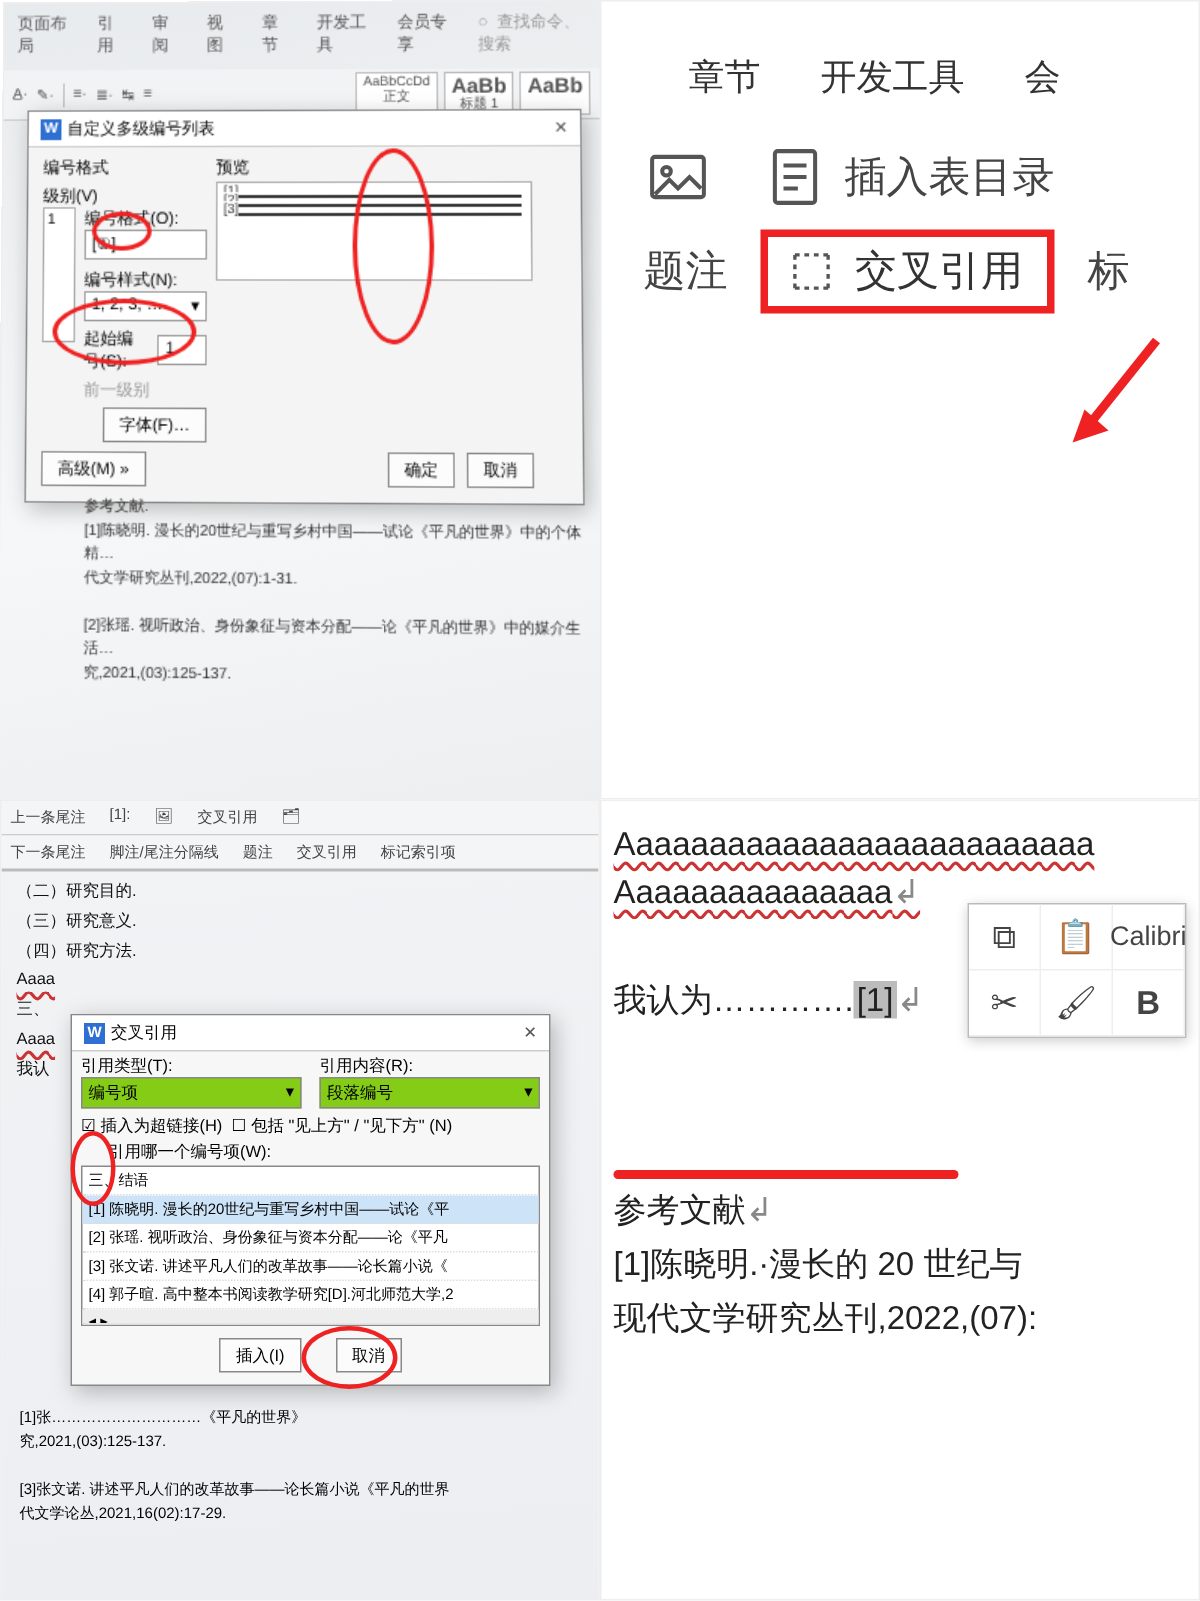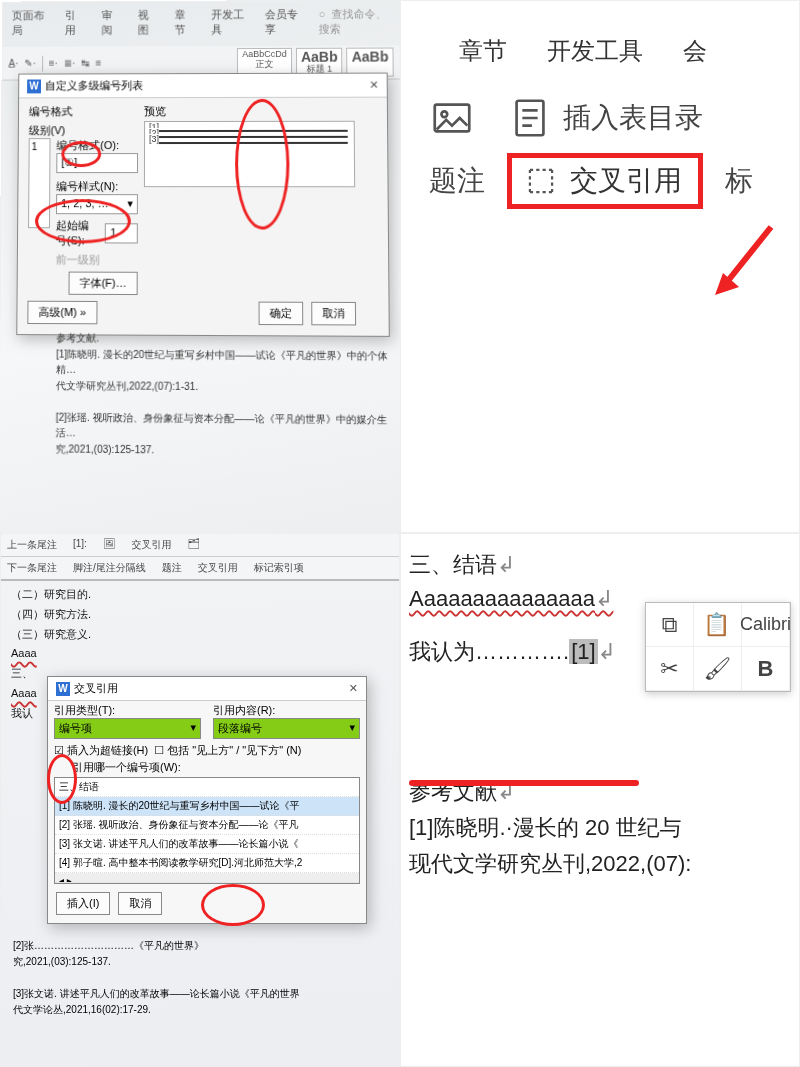--- a/index.html
+++ b/index.html
@@ -209,22 +209,22 @@
   </div>
   <div class="q3-rib" style="border-bottom:2px solid #bbb">
     <span>下一条尾注</span>
     <span>脚注/尾注分隔线</span>
     <span>题注</span>
     <span>交叉引用</span>
     <span>标记索引项</span>
   </div>
   <div class="doctxt">
     <div>（二）研究目的.</div>
+    <div>（三）研究意义.</div>
     <div>（四）研究方法.</div>
-    <div>（三）研究意义.</div>
     <div class="wavy">Aaaa</div>
     <div>三、</div>
     <div class="wavy">Aaaa</div>
     <div>我认</div>
   </div>
 
   <div class="dlg3">
     <div class="dlg-title">
           <span class="dlg-w">W</span>
           <span>交叉引用</span>
@@ -252,40 +252,40 @@
     </div>
     <div style="padding:0 24px">引用哪一个编号项(W):</div>
     <div class="listbox">
       <div>三、结语</div>
       <div class="selrow">[1] 陈晓明. 漫长的20世纪与重写乡村中国——试论《平</div>
       <div>[2] 张瑶. 视听政治、身份象征与资本分配——论《平凡</div>
       <div>[3] 张文诺. 讲述平凡人们的改革故事——论长篇小说《</div>
       <div>[4] 郭子暄. 高中整本书阅读教学研究[D].河北师范大学,2</div>
       <div style="height:10px;background:#eee">◂ ▸</div>
     </div>
-    <div style="display:flex;gap:8px;justify-content:flex-start;padding:4px 8px 8px">
+    <div style="display:flex;gap:23px;justify-content:center;padding:4px 8px 8px">
       <div class="wbtn">插入(I)</div>
       <div class="wbtn">取消</div>
     </div>
   </div>
   <div class="redcirc" style="left:46px;top:220px;width:30px;height:50px"></div>
   <div class="redcirc" style="left:200px;top:350px;width:64px;height:42px"></div>
 
   <div class="doctxt2">
-    <div>[2]张…………………………《平凡的世界》</div>
+    <div>[1]张…………………………《平凡的世界》</div>
     <div>究,2021,(03):125-137.</div><br>
     <div>[3]张文诺. 讲述平凡人们的改革故事——论长篇小说《平凡的世界</div>
     <div>代文学论丛,2021,16(02):17-29.</div>
   </div>
 </div>
 
 <div class="quad q4">
-  <div class="para"><span>三、结语</span><span style="color:#888">↲</span></div>
+  <div class="para wavy">Aaaaaaaaaaaaaaaaaaaaaaaaaa</div>
   <div class="para wavy"><span>Aaaaaaaaaaaaaaa</span><span style="color:#888">↲</span></div>
-  <div class="para" style="margin-top:25px">
+  <div class="para" style="margin-top:44px">
     <span>我认为………….</span><span class="hl">[1]</span><span style="color:#888">↲</span>
   </div>
   <div class="underline-red" style="left:8px;top:246px;width:230px"></div>
 
   <div class="ctxmenu">
     <div>⧉</div>
     <div>📋</div>
     <div style="font-size:18px">Calibri</div>
     <div>✂</div>
     <div>🖌</div>

